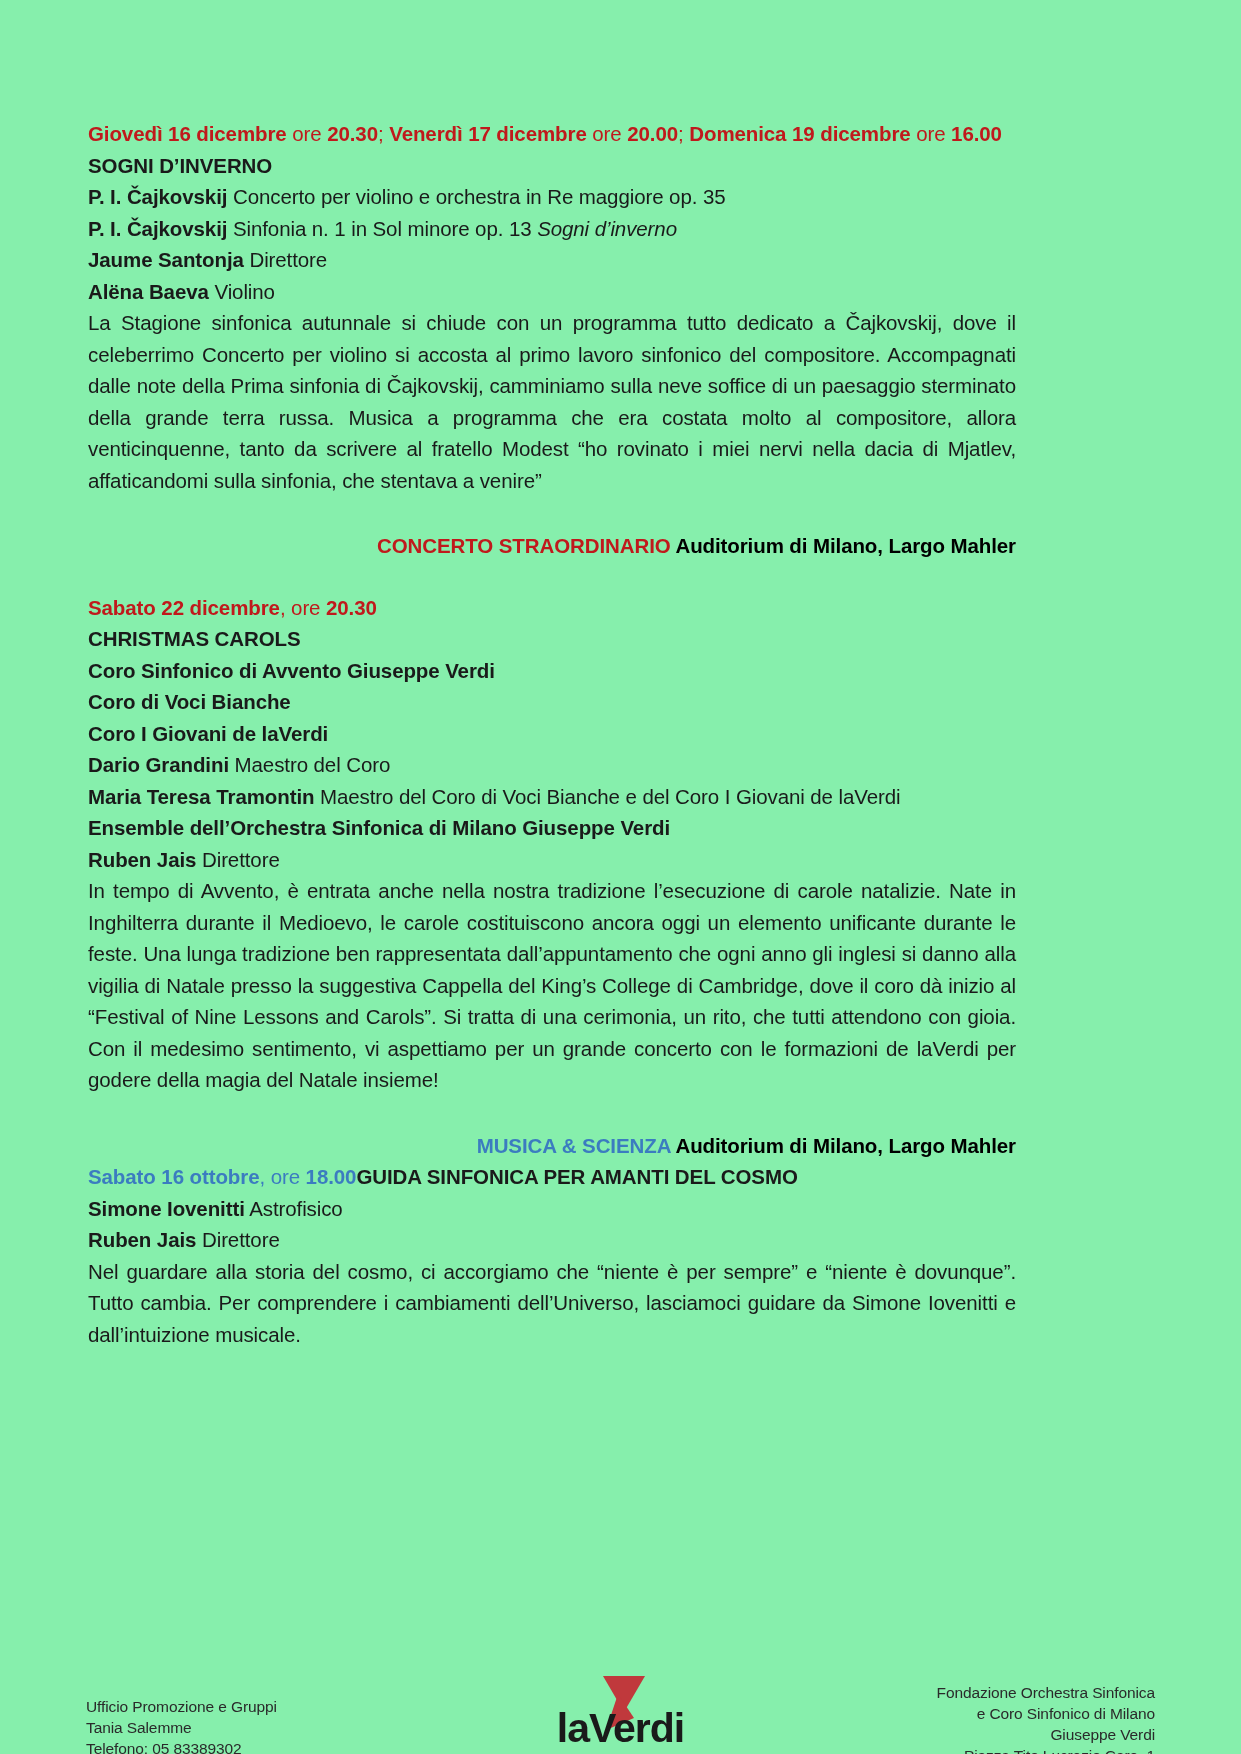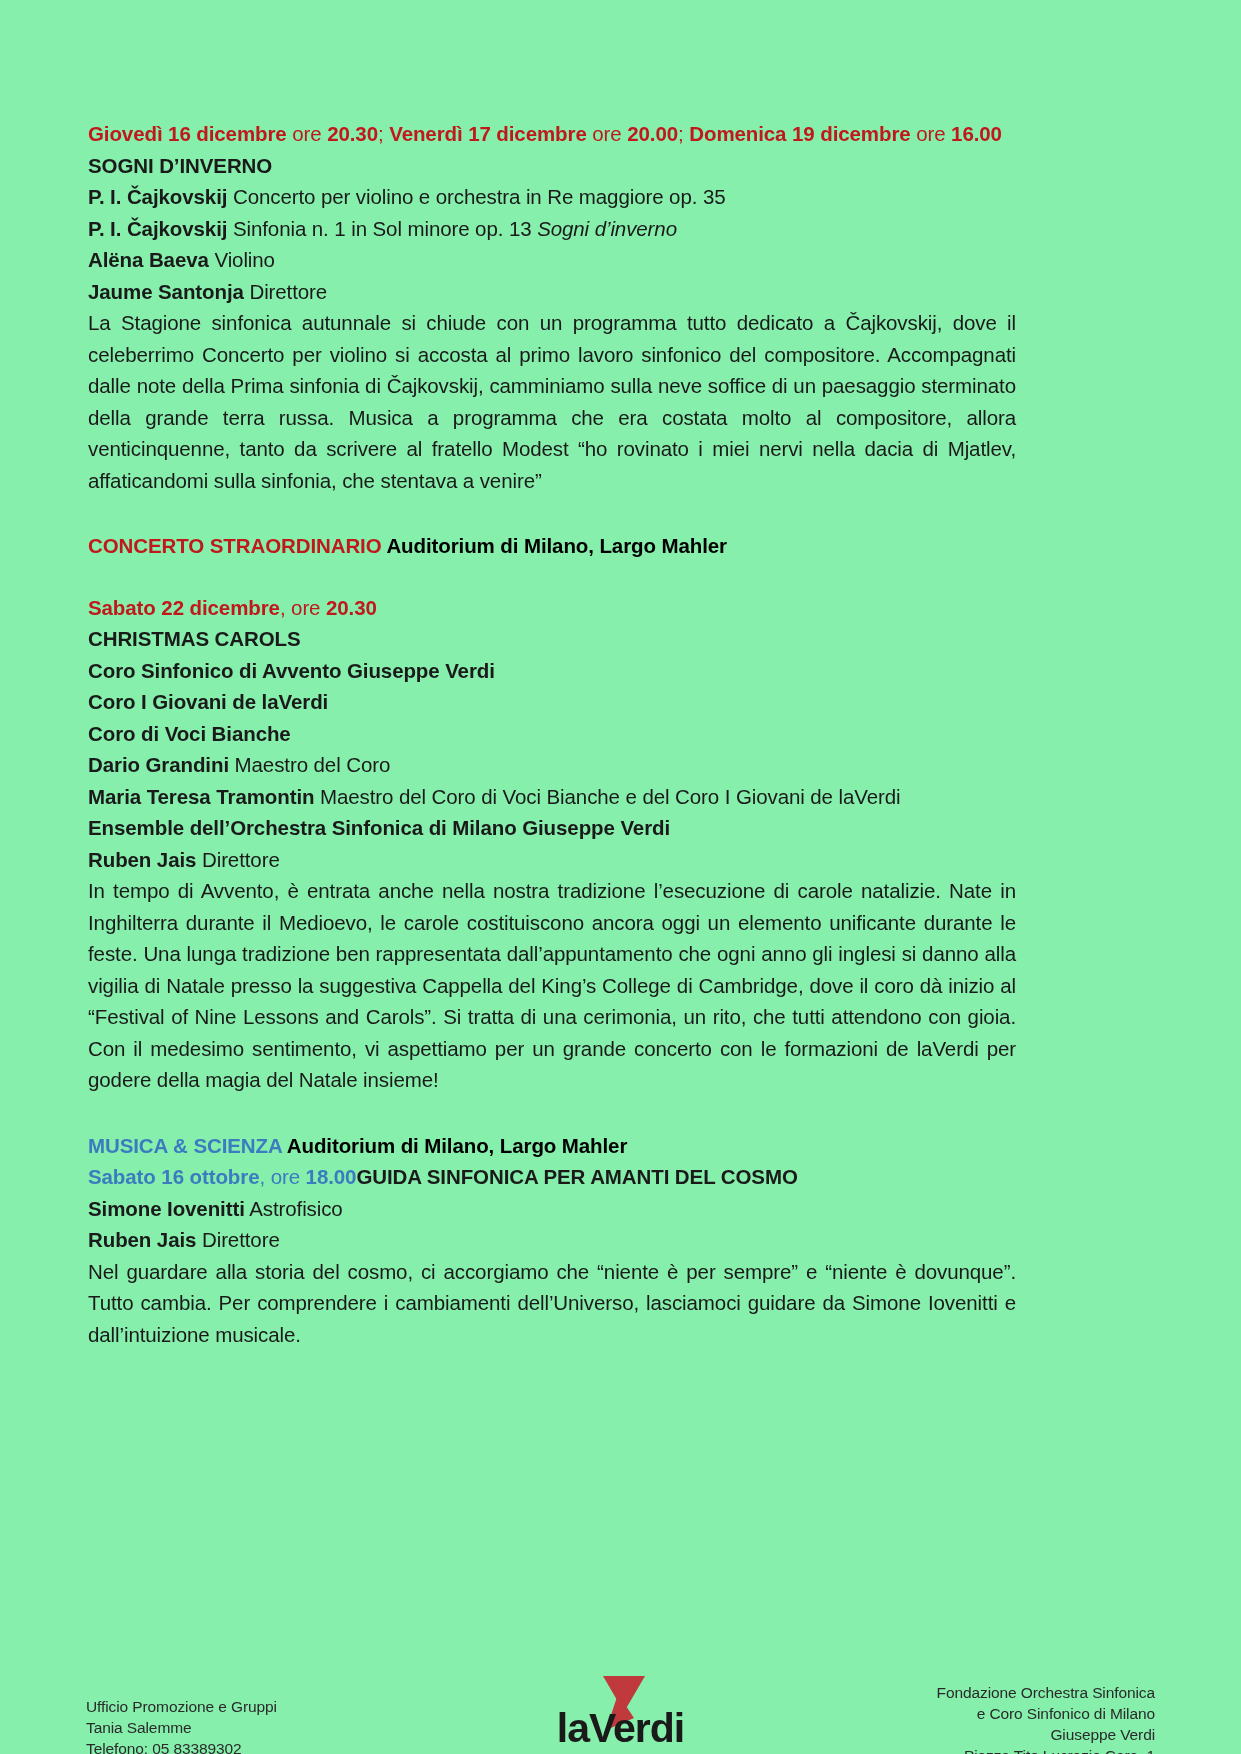--- a/index.html
+++ b/index.html
@@ -34,21 +34,21 @@
   .red { color: #c0191c; }
   .blue { color: #3b7cc0; }
   .para {
     font-size: 20.5px;
     line-height: 31.5px;
     color: #1a1a1a;
     text-align: justify;
     letter-spacing: -0.1px;
   }
   .center {
-    text-align: left;
+    text-align: right;
     font-size: 20.5px;
     line-height: 31.5px;
     letter-spacing: -0.1px;
   }
   .gap-md { height: 30px; }
   .gap-lg { height: 34px; }
 
   
   .footer {
     position: absolute;
@@ -116,46 +116,46 @@
 
     <div class="line">
       <span class="b">P. I. Čajkovskij</span><span> Concerto per violino e orchestra in Re maggiore op. 35</span>
     </div>
 
     <div class="line">
       <span class="b">P. I. Čajkovskij</span><span> Sinfonia n. 1 in Sol minore op. 13 </span><span class="i">Sogni d’inverno</span>
     </div>
 
     <div class="line">
+      <span class="b">Jaume Santonja</span><span> Direttore</span>
+    </div>
+
+    <div class="line">
       <span class="b">Alëna Baeva</span><span> Violino</span>
-    </div>
-
-    <div class="line">
-      <span class="b">Jaume Santonja</span><span> Direttore</span>
     </div>
 
     <div class="para">La Stagione sinfonica autunnale si chiude con un programma tutto dedicato a Čajkovskij, dove il celeberrimo Concerto per violino si accosta al primo lavoro sinfonico del compositore. Accompagnati dalle note della Prima sinfonia di Čajkovskij, camminiamo sulla neve soffice di un paesaggio sterminato della grande terra russa. Musica a programma che era costata molto al compositore, allora venticinquenne, tanto da scrivere al fratello Modest “ho rovinato i miei nervi nella dacia di Mjatlev, affaticandomi sulla sinfonia, che stentava a venire”</div>
 
     <div class="gap-lg"></div>
 
     <div class="center">
       <span class="b red">CONCERTO STRAORDINARIO</span><span class="b"> Auditorium di Milano, Largo Mahler</span>
     </div>
 
     <div class="gap-md"></div>
 
     <div class="line">
       <span class="b red">Sabato 22 dicembre</span><span class="red">, ore </span><span class="b red">20.30</span>
     </div>
 
     <div class="line b">CHRISTMAS CAROLS</div>
 
     <div class="line b">Coro Sinfonico di Avvento Giuseppe Verdi</div>
+    <div class="line b">Coro di Voci Bianche</div>
     <div class="line b">Coro I Giovani de laVerdi</div>
-    <div class="line b">Coro di Voci Bianche</div>
 
     <div class="line">
       <span class="b">Dario Grandini</span><span> Maestro del Coro</span>
     </div>
 
     <div class="line">
       <span class="b">Maria Teresa Tramontin</span><span> Maestro del Coro di Voci Bianche e del Coro I Giovani de laVerdi</span>
     </div>
 
     <div class="line b">Ensemble dell’Orchestra Sinfonica di Milano Giuseppe Verdi</div>

